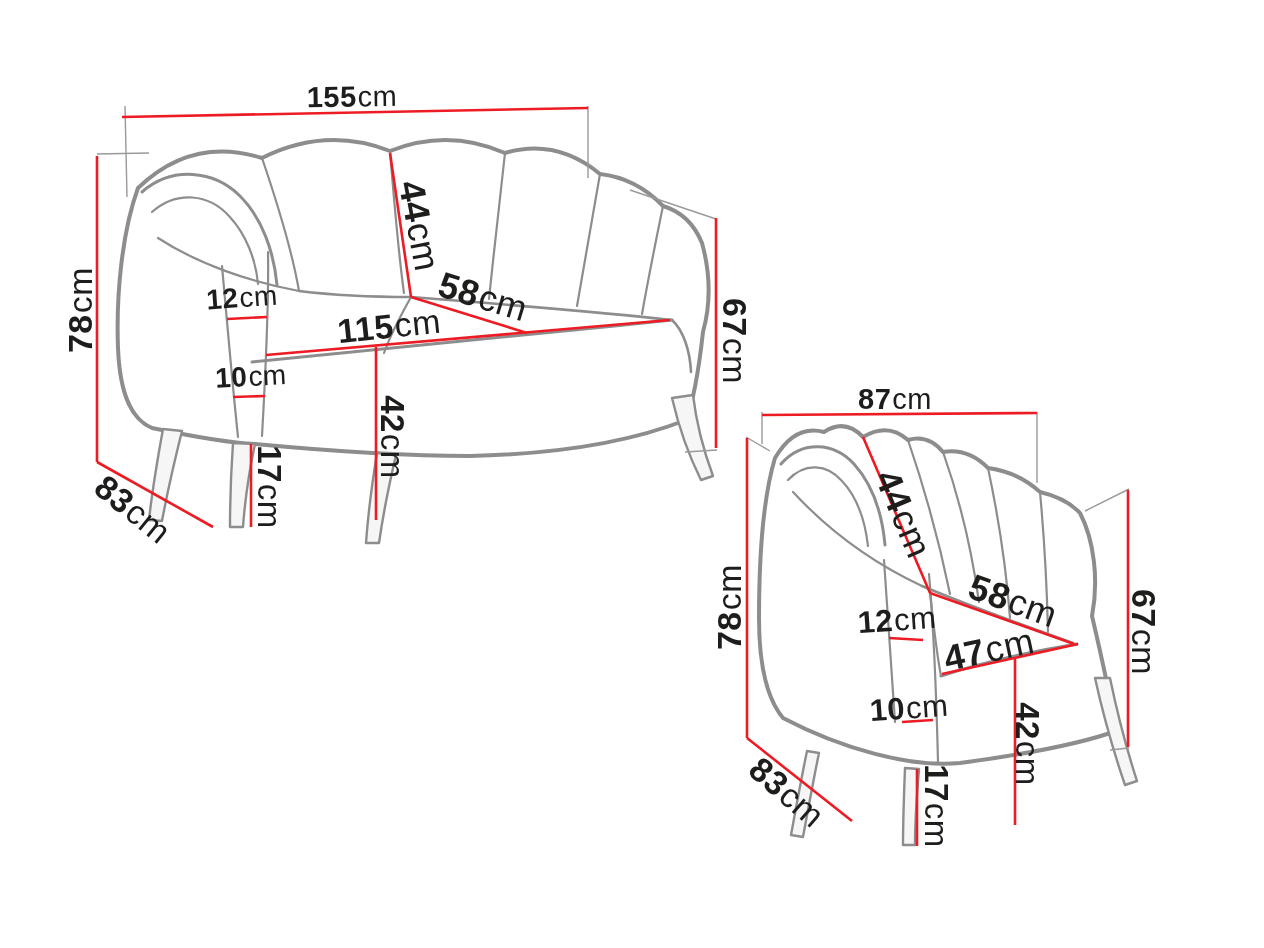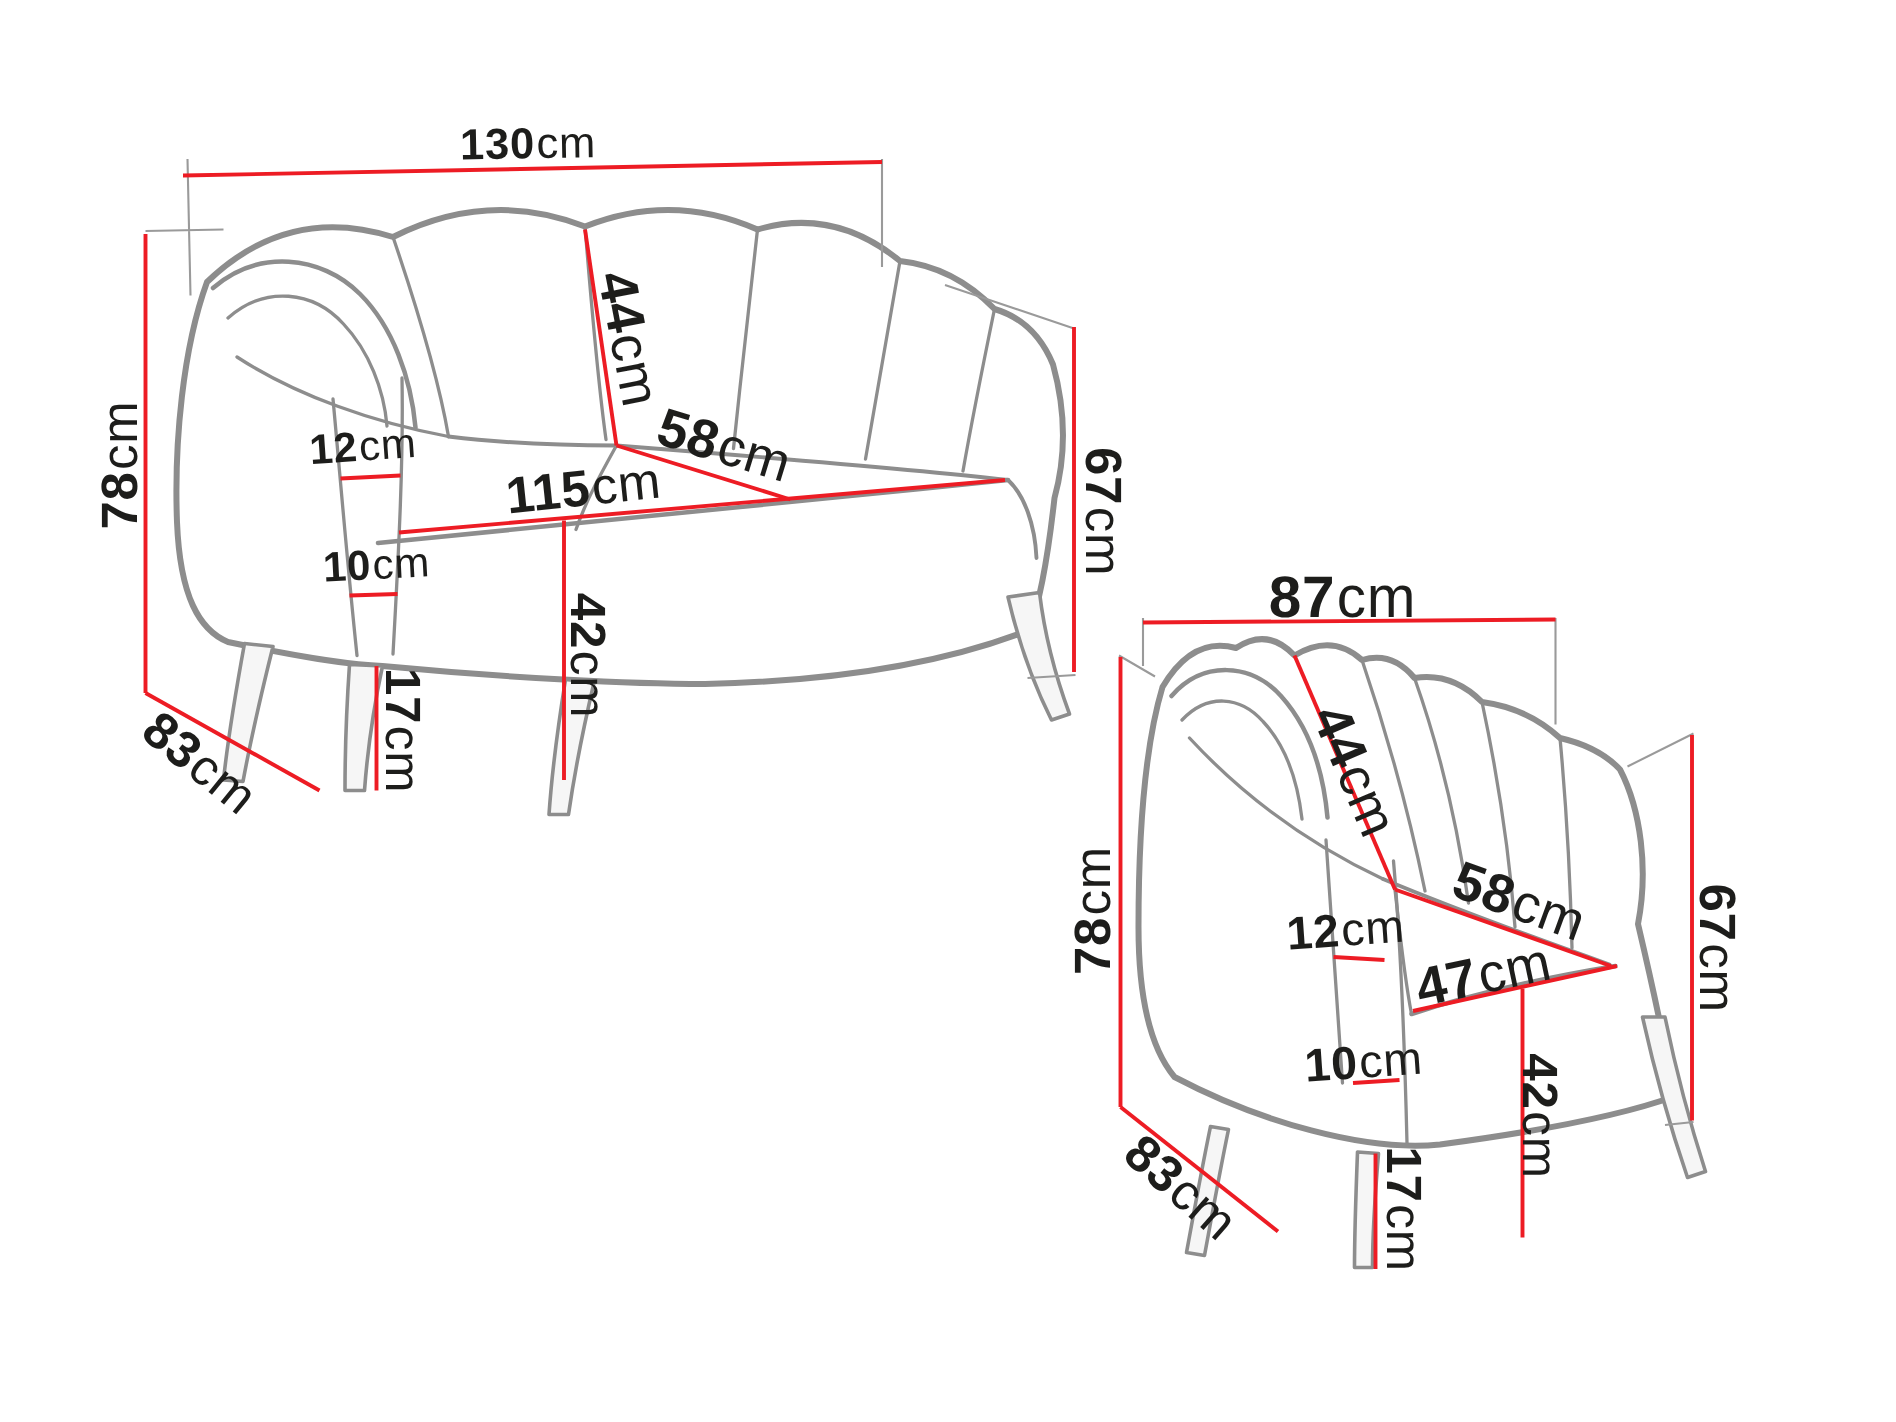--- a/index.html
+++ b/index.html
@@ -103,33 +103,33 @@
       <path class="red" d="M863,437 L930,593"></path>
       <path class="red" d="M930,593 L1074,644"></path>
       <path class="red" d="M942,674 L1078,644"></path>
       <path class="red" d="M889,638 L923,640"></path>
       <path class="red" d="M902,722 L933,720"></path>
       <path class="red" d="M1015,659 L1015,825"></path>
       <path class="red" d="M917,769 L917,846"></path>
     </g>
   </svg>
 
-  <div class="dim-label" style="left:352px;top:97px;font-size:29px;--rot:-1deg"><span class="num">130</span><span class="unit">cm</span></div>
+  <div class="dim-label" style="left:352px;top:97px;font-size:29px;--rot:-1deg"><span class="num">155</span><span class="unit">cm</span></div>
   <div class="dim-label" style="left:80px;top:310px;font-size:34px;--rot:-90deg"><span class="num">78</span><span class="unit">cm</span></div>
   <div class="dim-label" style="left:133px;top:509px;font-size:34px;--rot:39deg"><span class="num">83</span><span class="unit">cm</span></div>
   <div class="dim-label" style="left:735px;top:341px;font-size:34px;--rot:90deg"><span class="num">67</span><span class="unit">cm</span></div>
   <div class="dim-label" style="left:419px;top:226px;font-size:36px;--rot:79deg"><span class="num">44</span><span class="unit">cm</span></div>
   <div class="dim-label" style="left:483px;top:297px;font-size:36px;--rot:17deg"><span class="num">58</span><span class="unit">cm</span></div>
   <div class="dim-label" style="left:389px;top:326px;font-size:34px;--rot:-6deg"><span class="num">115</span><span class="unit">cm</span></div>
   <div class="dim-label" style="left:242px;top:298px;font-size:28px;--rot:-4deg"><span class="num">12</span><span class="unit">cm</span></div>
   <div class="dim-label" style="left:251px;top:377px;font-size:28px;--rot:-3deg"><span class="num">10</span><span class="unit">cm</span></div>
   <div class="dim-label" style="left:392px;top:437px;font-size:33px;--rot:90deg"><span class="num">42</span><span class="unit">cm</span></div>
   <div class="dim-label" style="left:269px;top:487px;font-size:33px;--rot:90deg"><span class="num">17</span><span class="unit">cm</span></div>
 
-  <div class="dim-label" style="left:895px;top:399px;font-size:39px;--rot:0deg"><span class="num">87</span><span class="unit">cm</span></div>
+  <div class="dim-label" style="left:895px;top:399px;font-size:29px;--rot:0deg"><span class="num">87</span><span class="unit">cm</span></div>
   <div class="dim-label" style="left:729px;top:607px;font-size:34px;--rot:-90deg"><span class="num">78</span><span class="unit">cm</span></div>
   <div class="dim-label" style="left:787px;top:792px;font-size:34px;--rot:41deg"><span class="num">83</span><span class="unit">cm</span></div>
   <div class="dim-label" style="left:1144px;top:632px;font-size:34px;--rot:90deg"><span class="num">67</span><span class="unit">cm</span></div>
   <div class="dim-label" style="left:903px;top:514px;font-size:36px;--rot:67deg"><span class="num">44</span><span class="unit">cm</span></div>
   <div class="dim-label" style="left:1013px;top:601px;font-size:36px;--rot:20deg"><span class="num">58</span><span class="unit">cm</span></div>
   <div class="dim-label" style="left:989px;top:650px;font-size:36px;--rot:-12deg"><span class="num">47</span><span class="unit">cm</span></div>
   <div class="dim-label" style="left:897px;top:620px;font-size:31px;--rot:-4deg"><span class="num">12</span><span class="unit">cm</span></div>
   <div class="dim-label" style="left:909px;top:708px;font-size:31px;--rot:-4deg"><span class="num">10</span><span class="unit">cm</span></div>
   <div class="dim-label" style="left:1027px;top:744px;font-size:33px;--rot:90deg"><span class="num">42</span><span class="unit">cm</span></div>
   <div class="dim-label" style="left:936px;top:806px;font-size:33px;--rot:90deg"><span class="num">17</span><span class="unit">cm</span></div>

